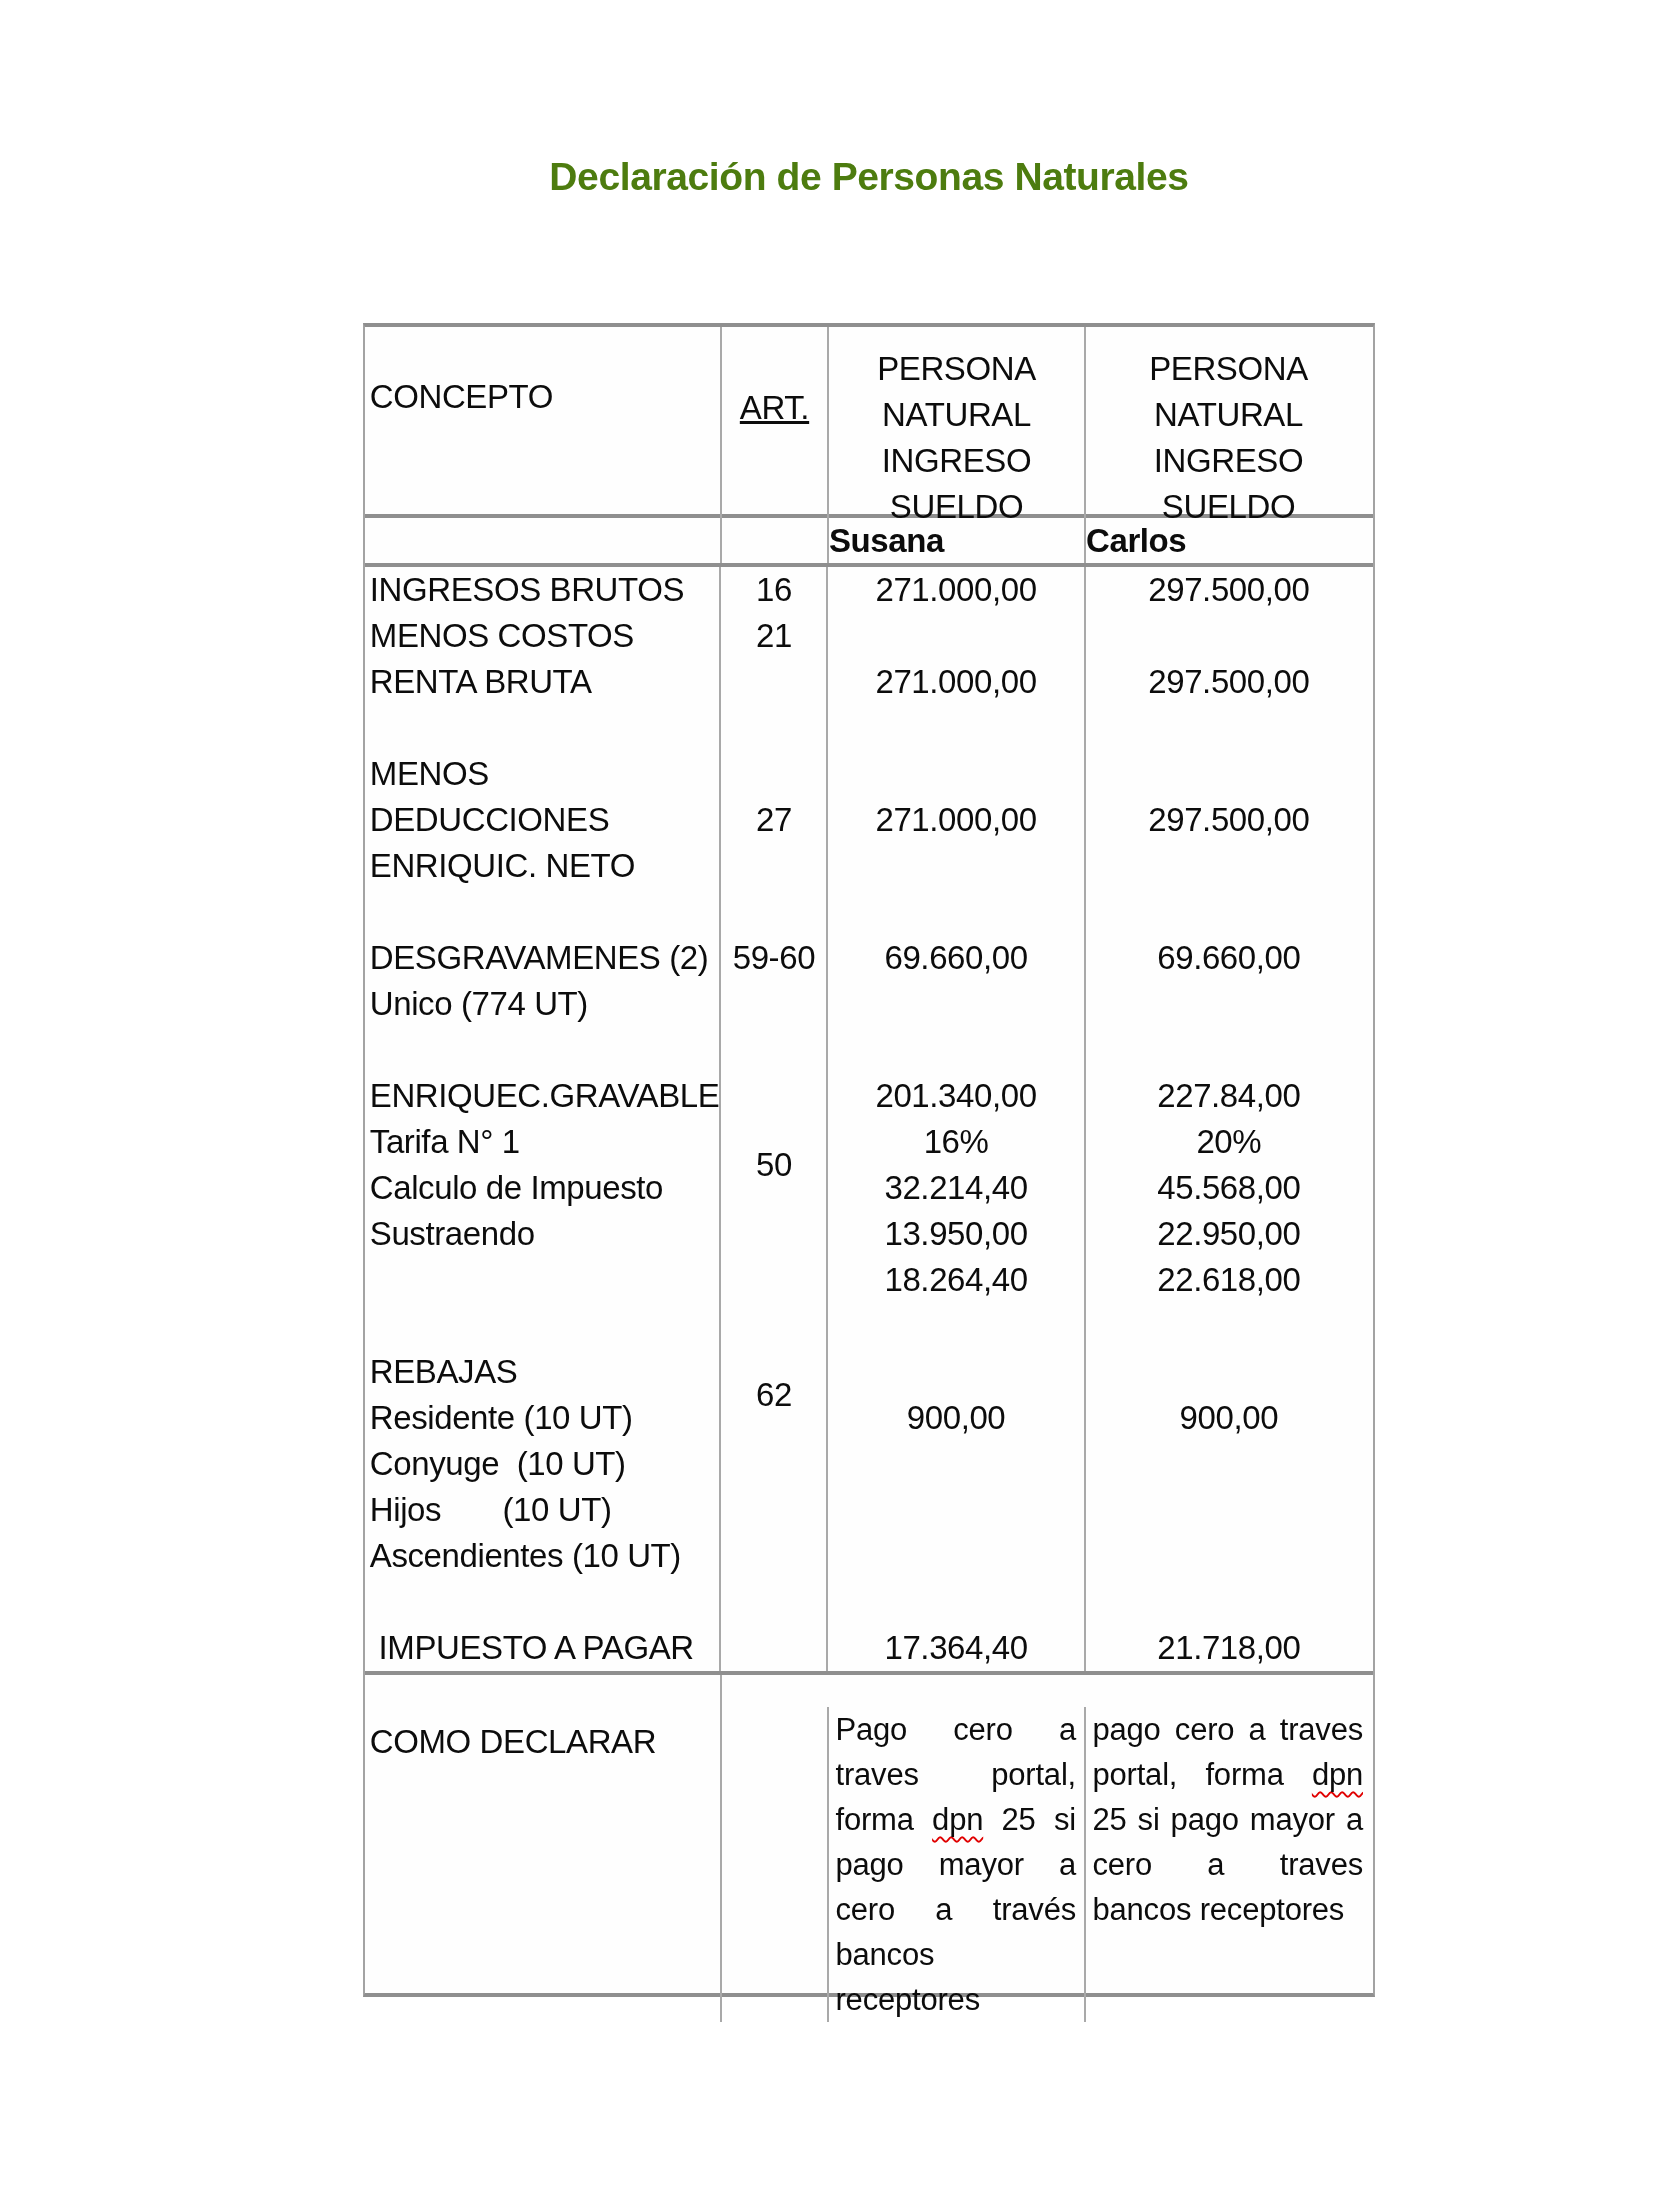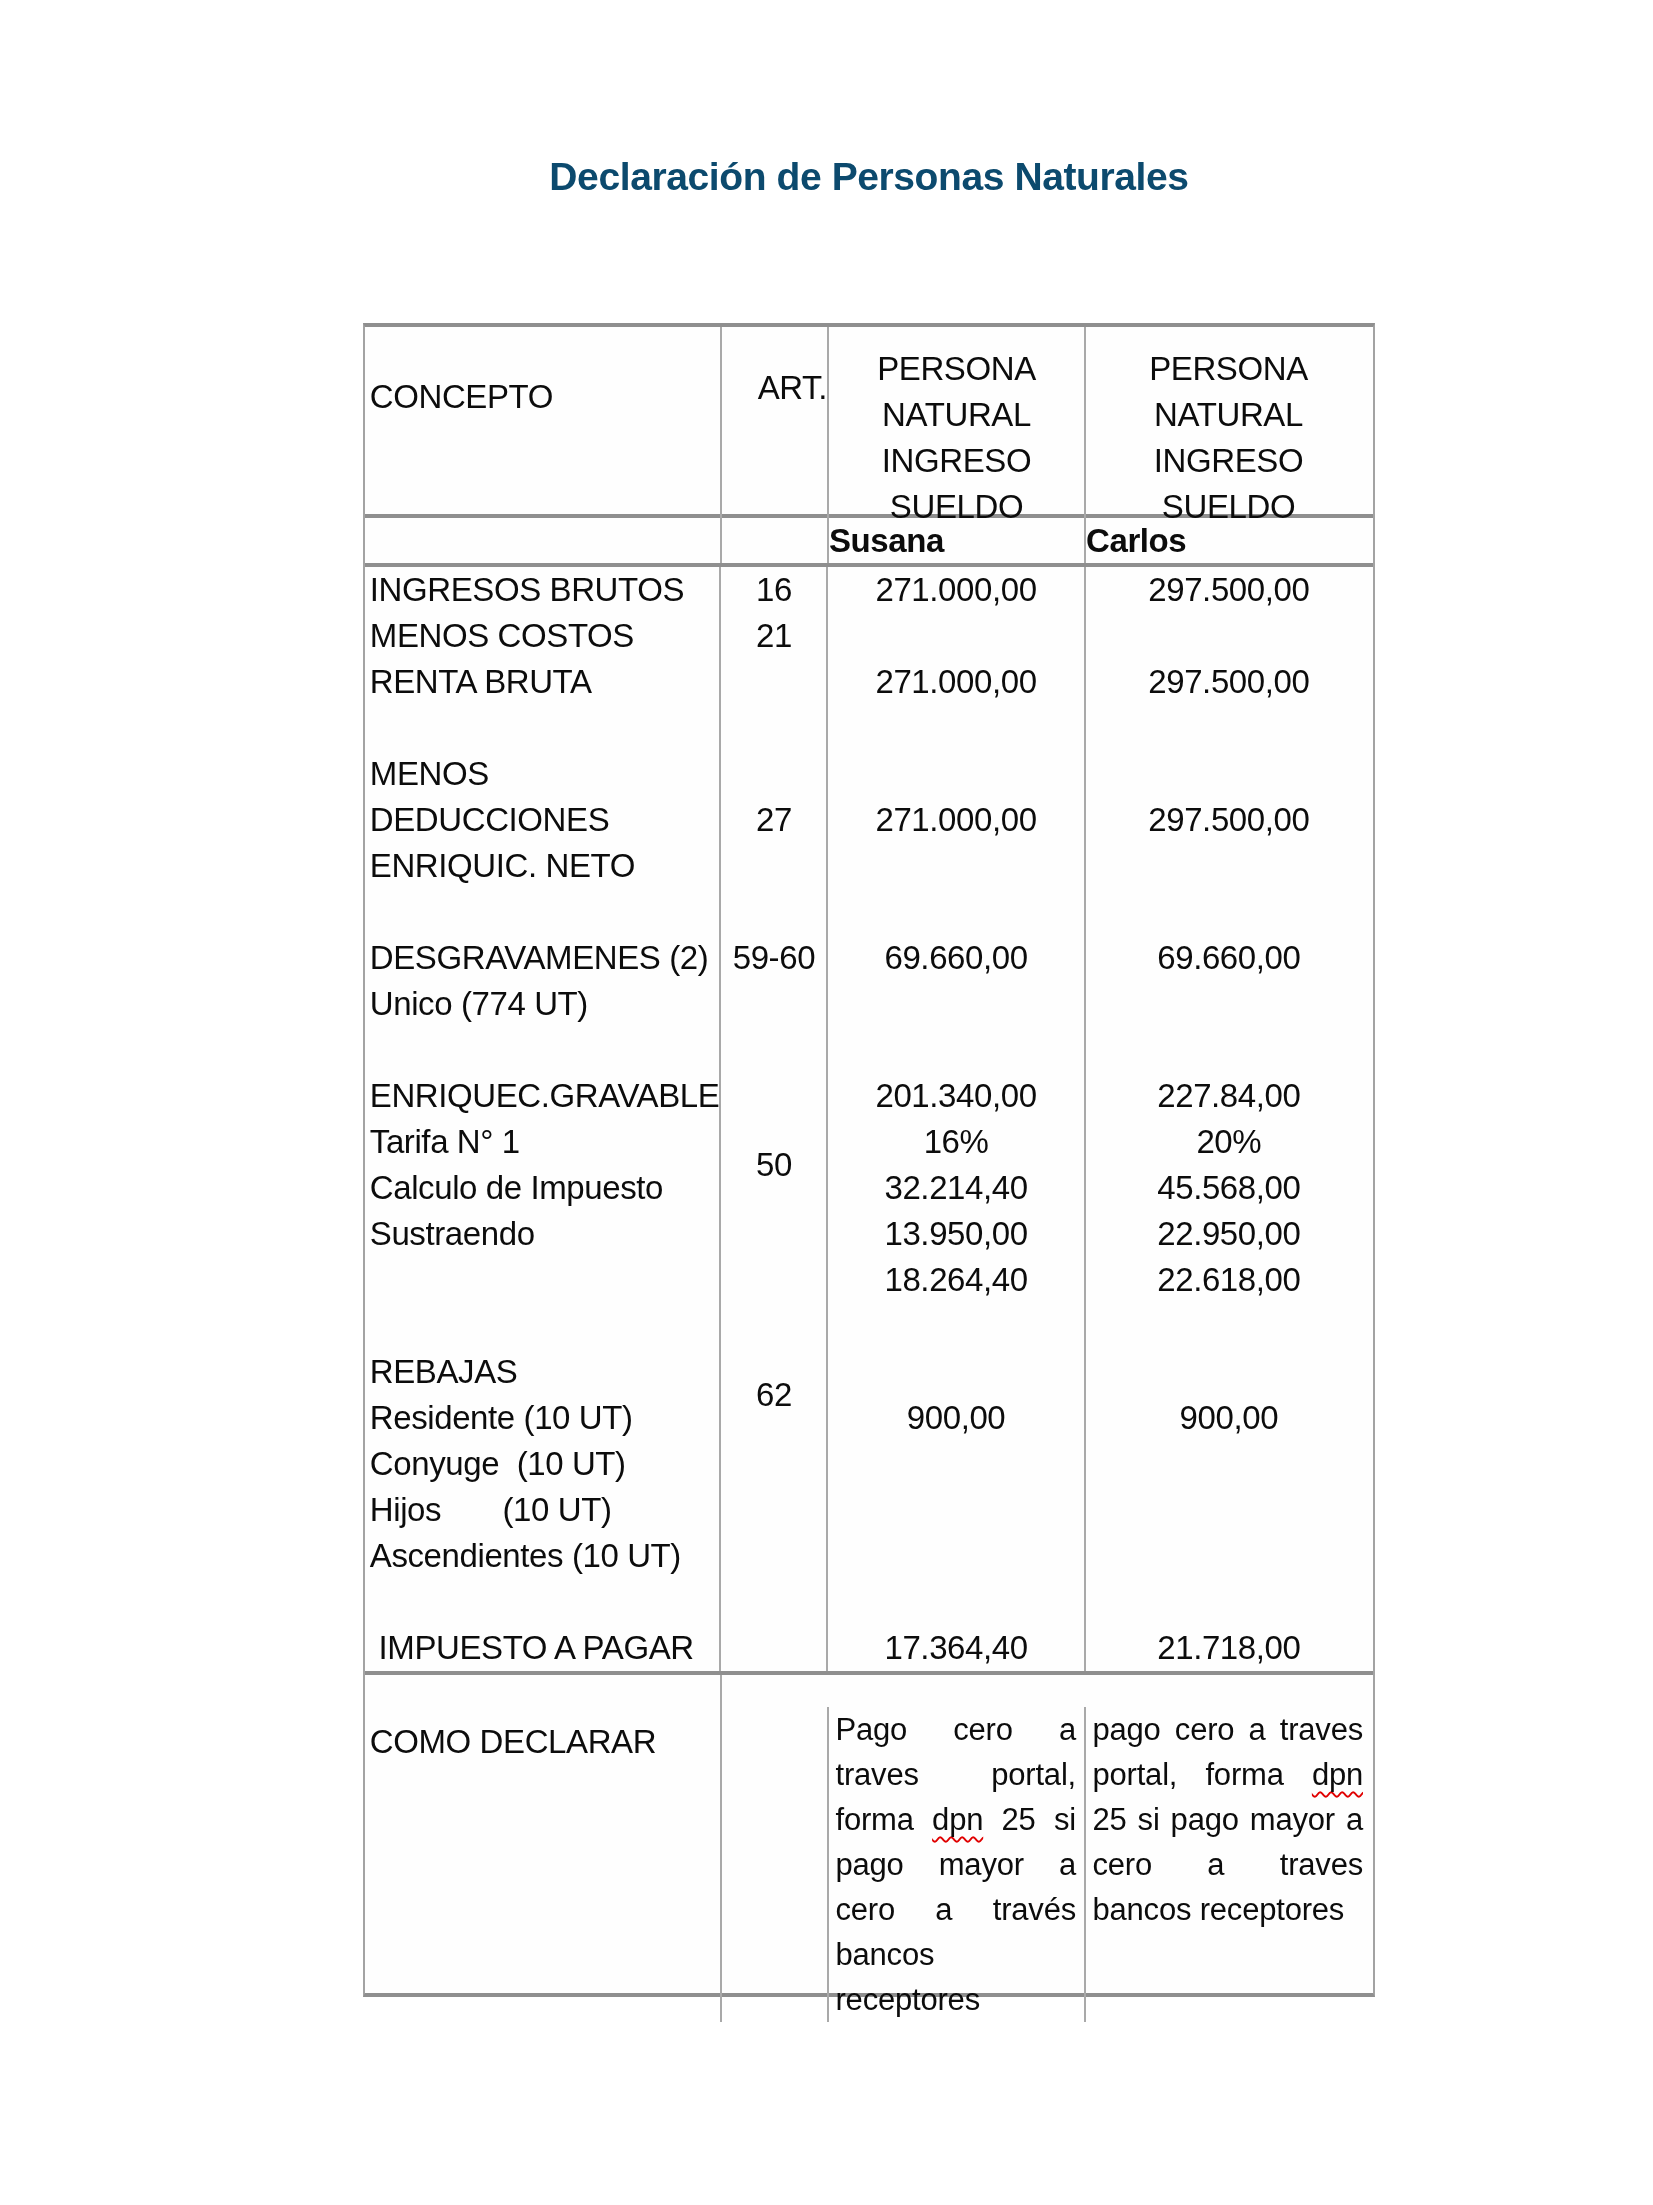--- a/index.html
+++ b/index.html
@@ -4,39 +4,39 @@
 <style>
   html,body { margin:0; padding:0; background:#ffffff; }
   .page {
     position:relative; width:1654px; height:2205px; background:#ffffff;
     font-family:"Liberation Sans","DejaVu Sans",sans-serif; color:#0c0c0c;
     overflow:hidden;
   }
   .doc-title {
     position:absolute; top:153px; left:363px; width:1012px;
     margin:0; text-align:center;
-    font-size:39px; font-weight:bold; line-height:47px; color:#0c4a6e;
+    font-size:39px; font-weight:bold; line-height:47px; color:#4d7c0f;
     letter-spacing:-0.4px;
   }
   .tbl {
     position:absolute; top:323px; left:363px; width:1012px;
     box-sizing:border-box;
     border-left:2.4px solid #a3a3a3; border-right:2.4px solid #a3a3a3;
     border-top:4.8px solid #8f8f8f; border-bottom:4.8px solid #8f8f8f;
     background:#fefefe;
   }
   .sec { display:grid; grid-template-columns:355px 107px 257px 287px; }
   .sec + .sec { border-top:4.8px solid #8f8f8f; }
   .gcell { box-sizing:border-box; font-size:33px; letter-spacing:-0.4px; line-height:46px; }
   .vl { border-left:2.4px solid #a9a9a9; }
 
   
   .sec-header { height:187px; }
   .sec-header .left-head { padding-top:47px; padding-left:4.8px; white-space:pre; }
-  .sec-header .art-head { padding-top:38px; text-align:right; }
+  .sec-header .art-head { padding-top:58px; text-align:center;text-decoration:underline; }
   .persona-head { text-align:center; padding-top:19px; }
   .persona-head span { display:block; line-height:46px; }
 
   
   .sec-names { height:45px; }
   .sec-names .gcell { line-height:45px; font-weight:bold; }
 
   
   .body-table { border-collapse:collapse; table-layout:fixed; width:1007px; }
   .body-table td {

